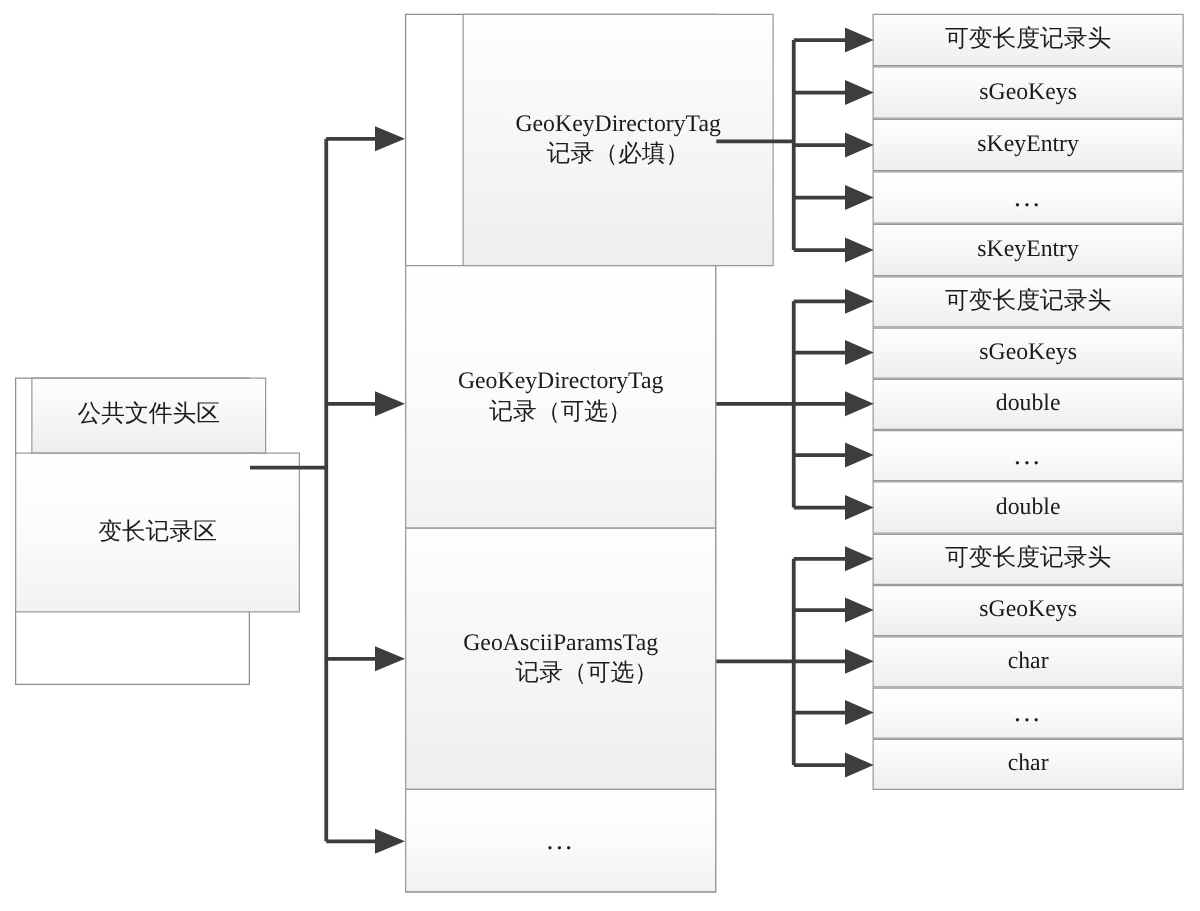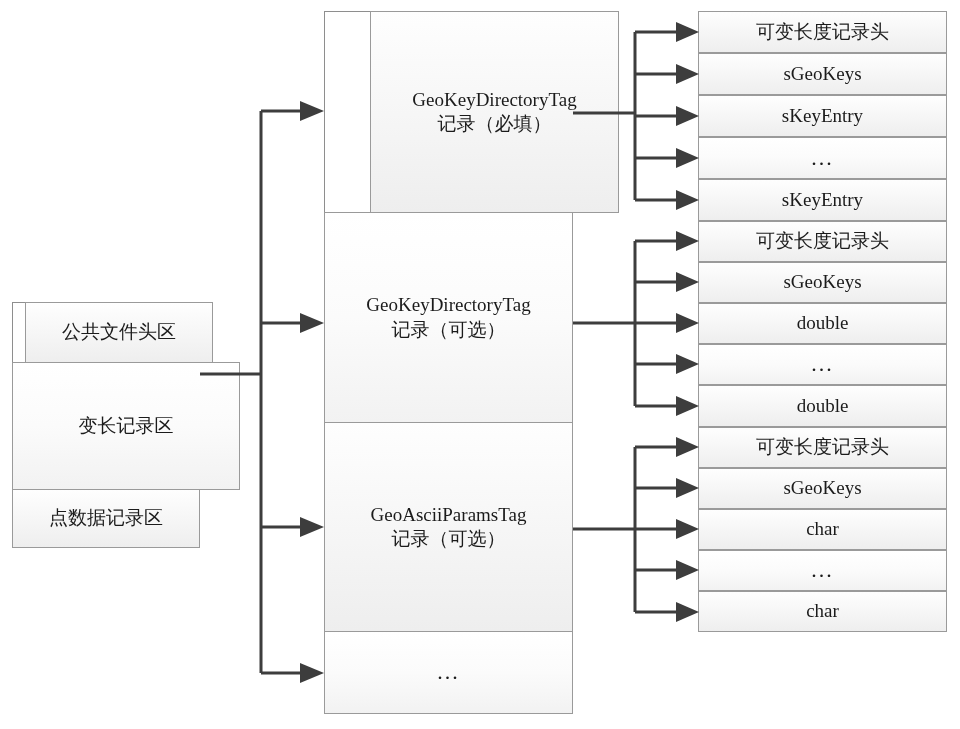--- a/index.html
+++ b/index.html
@@ -79,31 +79,30 @@
 <body>
 
 <div id="diagram">
 
   <div class="group-frame" style="left:12px; top:302px; width:188px; height:246px;"></div>
 
   <div class="cell" style="left:25px; top:302px; width:188px; height:61px;">公共文件头区</div>
 
   <div class="cell light" style="left:12px; top:362px; width:228px; height:128px;">变长记录区</div>
 
-  <div class="cell" style="left:12px; top:489px; width:188px; height:59px;">点数据记录区</div>
 
   <div class="group-frame" style="left:324px; top:11px; width:249px; height:703px;"></div>
 
   <div class="cell" style="left:324px; top:11px; width:249px; height:202px;margin-left:46px;">GeoKeyDirectoryTag
 记录（必填）</div>
 
   <div class="cell light" style="left:324px; top:212px; width:249px; height:211px;">GeoKeyDirectoryTag
 记录（可选）</div>
 
-  <div class="cell" style="left:324px; top:422px; width:249px; height:210px;">GeoAsciiParamsTag
+  <div class="cell" style="left:324px; top:422px; width:249px; height:210px;text-align:right;">GeoAsciiParamsTag
 记录（可选）</div>
 
   <div class="cell light ellipsis-cell" style="left:324px; top:631px; width:249px; height:83px;">...</div>
 
   <div class="cell" style="left:698px; top:11px; width:249px; height:42px;">可变长度记录头</div>
   <div class="cell" style="left:698px; top:53px; width:249px; height:42px;">sGeoKeys</div>
   <div class="cell" style="left:698px; top:95px; width:249px; height:42px;">sKeyEntry</div>
   <div class="cell light ellipsis-cell" style="left:698px; top:137px; width:249px; height:42px;">...</div>
   <div class="cell" style="left:698px; top:179px; width:249px; height:42px;">sKeyEntry</div>
 

